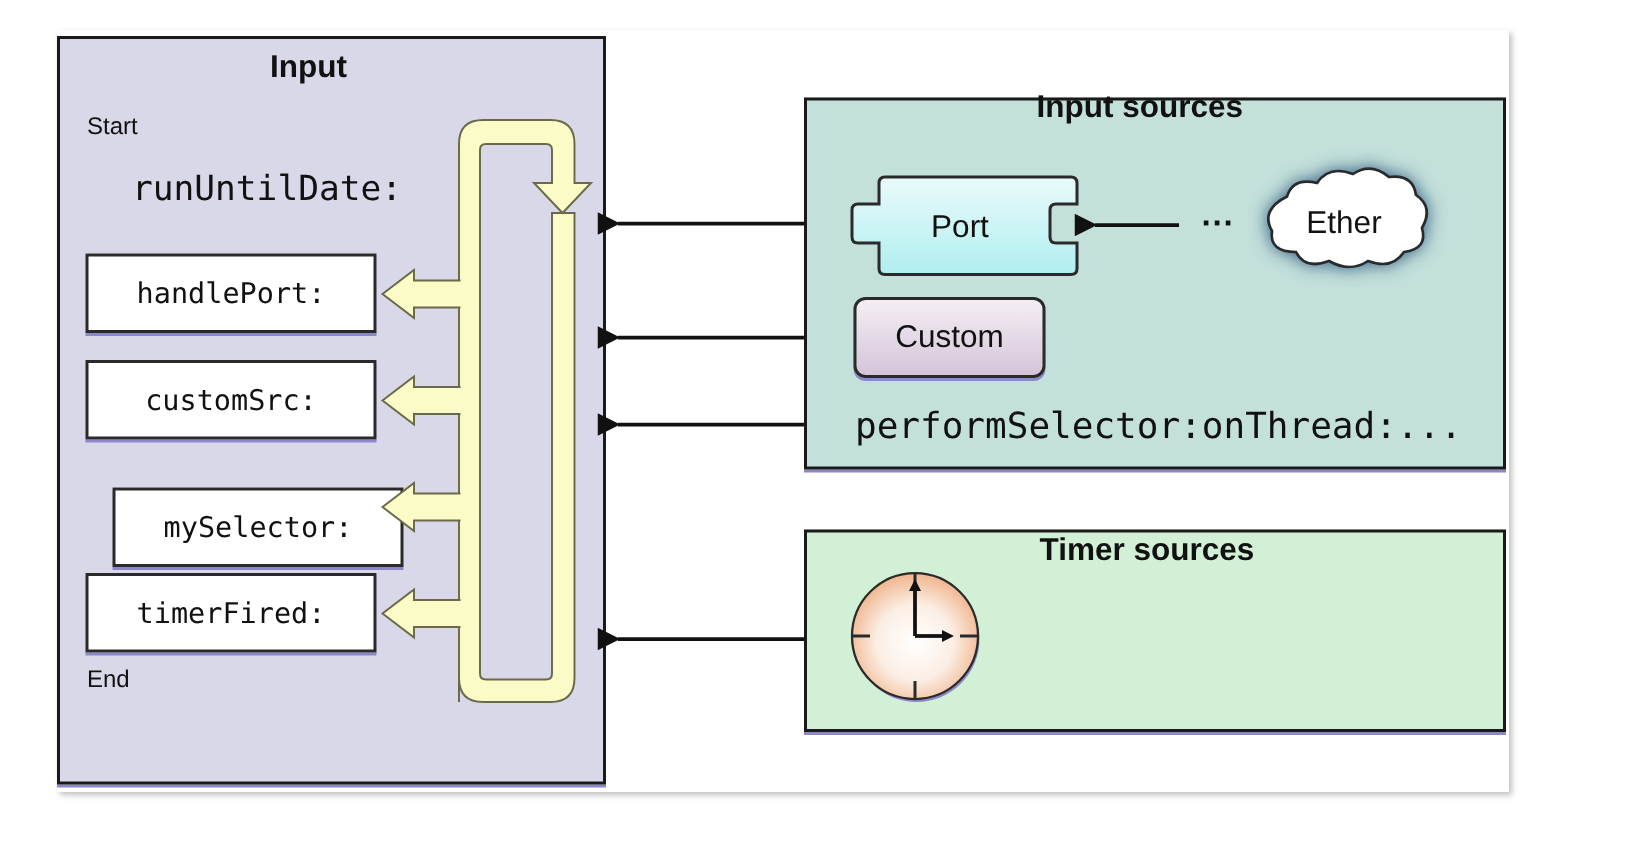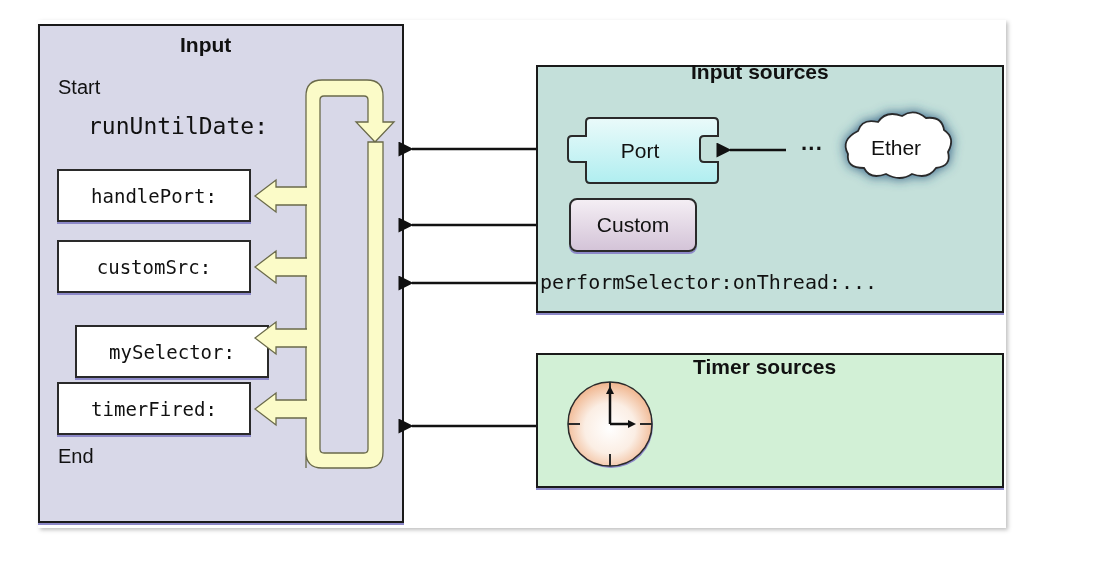--- a/index.html
+++ b/index.html
@@ -6,21 +6,21 @@
   body { width:1098px; height:572px; position:relative; overflow:hidden;
          font-family:"Liberation Sans", sans-serif; }
   .frame { position:absolute; left:38px; top:20px; width:968px; height:508px;
            background:#ffffff; box-shadow: 2px 2px 4px rgba(0,0,0,0.25); }
   .box { position:absolute; border:2px solid #1a1a1a; box-sizing:border-box;
          box-shadow: 0 2px 0 #8c88c8; }
   .thread { left:38px; top:24px; width:366px; height:499px; background:#d8d8e8; }
   .input-src { left:536px; top:65px; width:468px; height:248px; background:#c4e0da; }
   .timer-src { left:536px; top:353px; width:468px; height:135px; background:#d2f0d6; }
   .title { position:absolute; font-weight:bold; font-size:21px; color:#111; white-space:nowrap; }
-  .label { position:absolute; font-size:20px; color:#111; white-space:nowrap; }
+  .label { position:absolute; font-size:16px; color:#111; white-space:nowrap; }
   .mono { font-family:"DejaVu Sans Mono", monospace; }
   .method { position:absolute; left:57px; width:194px; height:53px; background:#ffffff;
             border:2px solid #2a2a2a; box-sizing:border-box; box-shadow:0 2px 0 #8c88c8;
             display:flex; align-items:center; justify-content:center;
             font-family:"DejaVu Sans Mono", monospace; font-size:19px; color:#111; }
   .custom { position:absolute; left:569px; top:198px; width:128px; height:54px;
             border:2px solid #2a2a2a; box-sizing:border-box; border-radius:8px;
             background:linear-gradient(#f4eef4, #d4c4d8); box-shadow:0 2px 0 #8c88c8;
             display:flex; align-items:center; justify-content:center; font-size:21px; color:#111; }
   svg.overlay { position:absolute; left:0; top:0; }
@@ -38,21 +38,21 @@
 <div class="method" style="top:169px;">handlePort:</div>
 <div class="method" style="top:240px;">customSrc:</div>
 <div class="method" style="top:325px;margin-left:18px;">mySelector:</div>
 <div class="method" style="top:382px;">timerFired:</div>
 
 <div class="label" style="left:58px; top:445px;">End</div>
 
 <div class="box input-src" style="background: rgb(196, 224, 218);"></div>
 <div class="title" style="left:691px; top:60px;">Input sources</div>
 <div class="custom">Custom</div>
-<div class="label mono" style="left:540px; top:270px; font-size:20px;">performSelector:onThread:...</div>
+<div class="label mono" style="left:570px; top:270px; font-size:24px;">performSelector:onThread:...</div>
 
 <div class="box timer-src" style="background: rgb(210, 240, 214);"></div>
 <div class="title" style="left:693px; top:355px;">Timer sources</div>
 
 <svg class="overlay" width="1098" height="572" viewBox="0 0 1098 572">
   <defs>
     <marker id="ah" viewBox="0 0 10 10" refX="1" refY="5" markerWidth="7" markerHeight="6" orient="auto">
       <path d="M10,0 L0,5 L10,10 Z" fill="#111"></path>
     </marker>
     <radialGradient id="clockGrad" cx="50%" cy="55%" r="55%">

